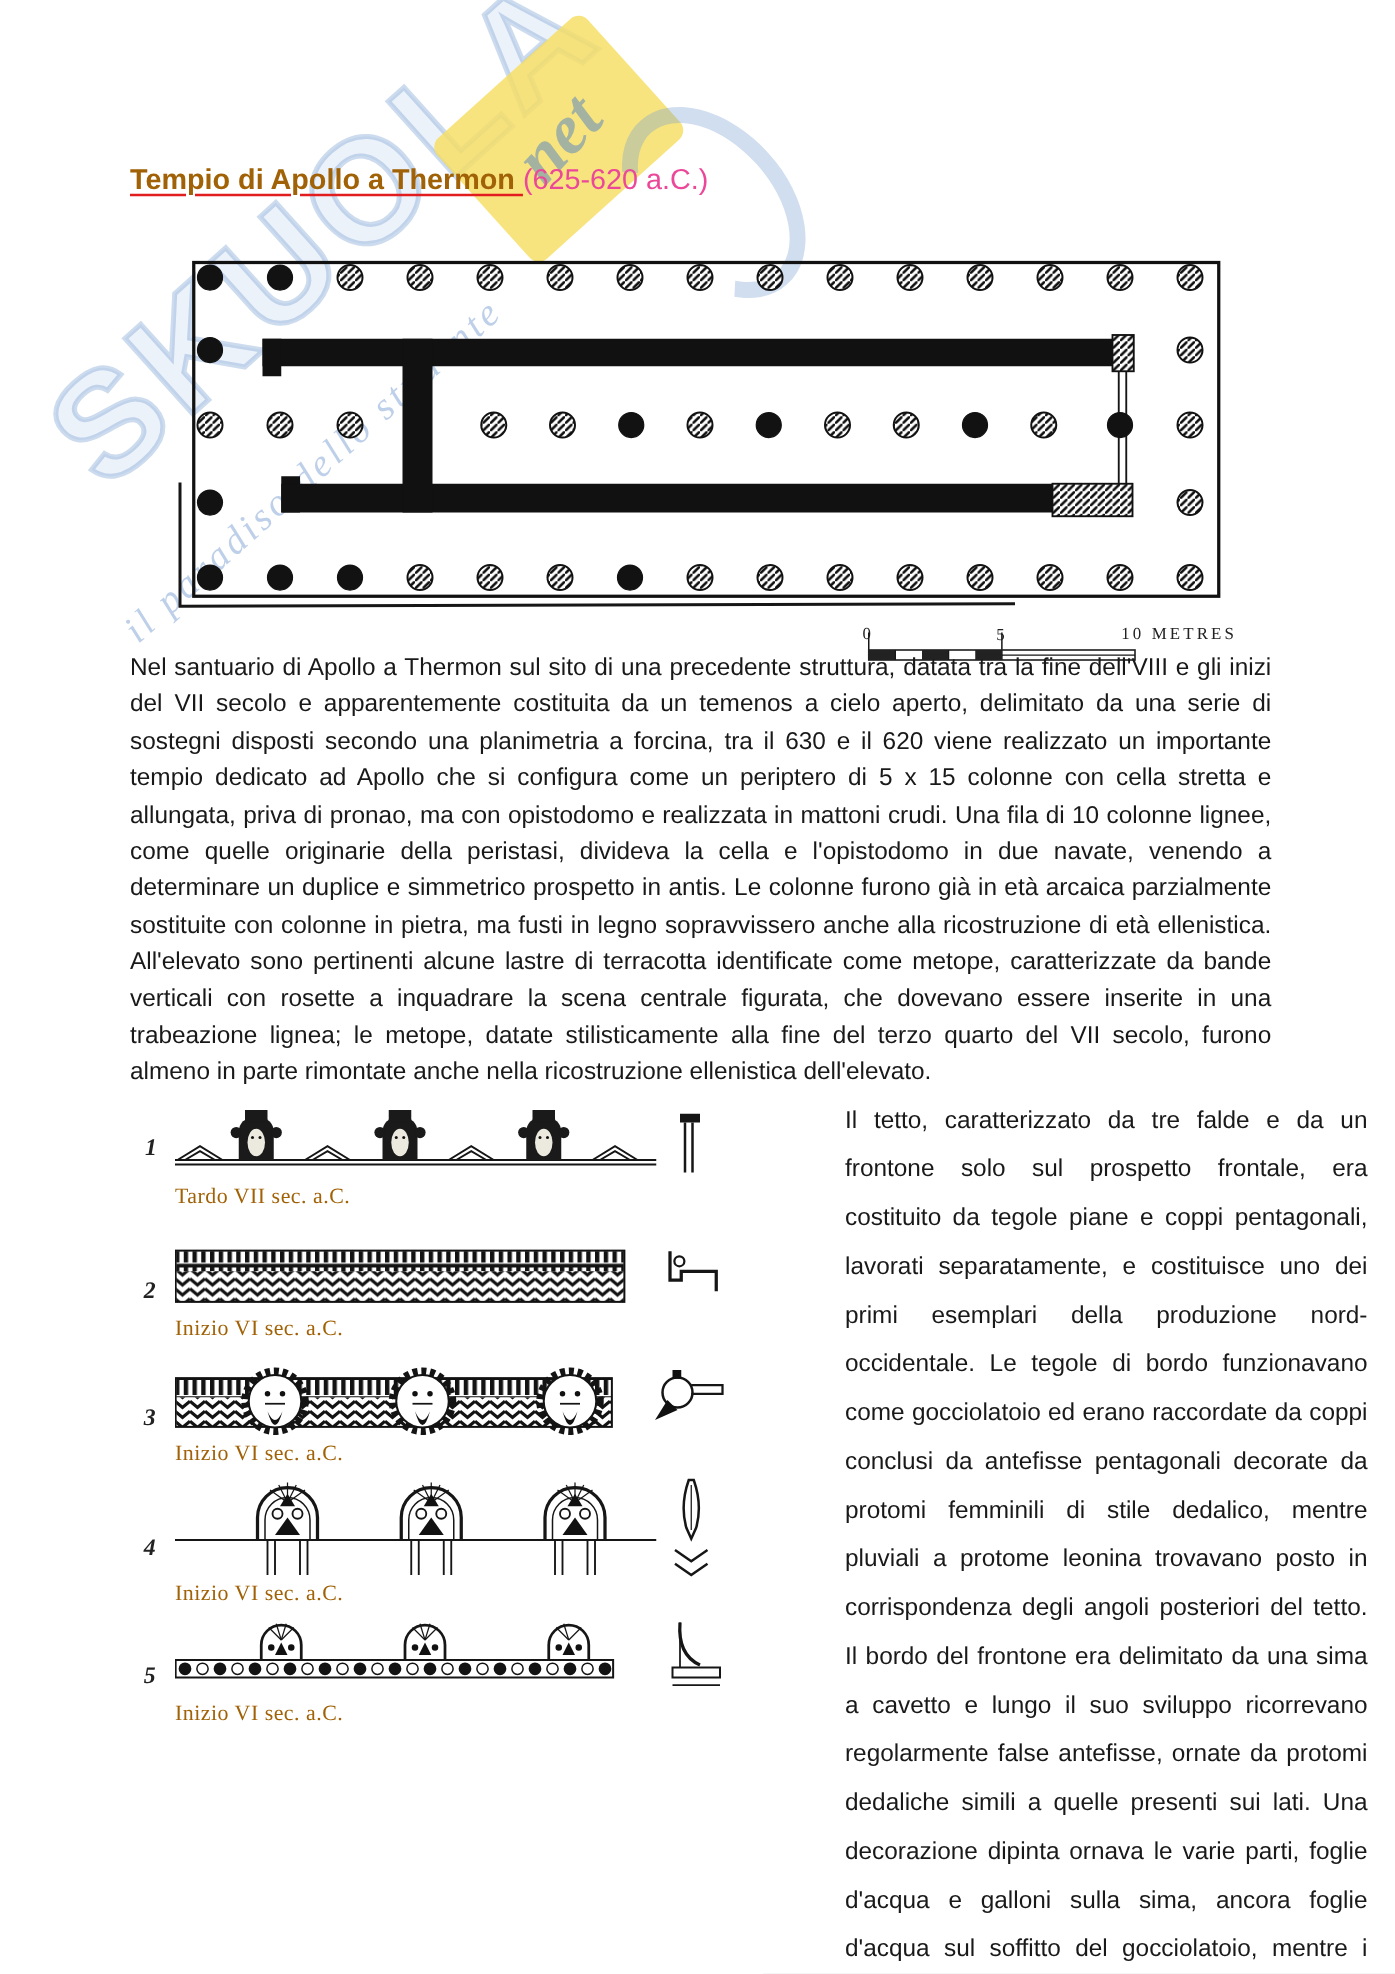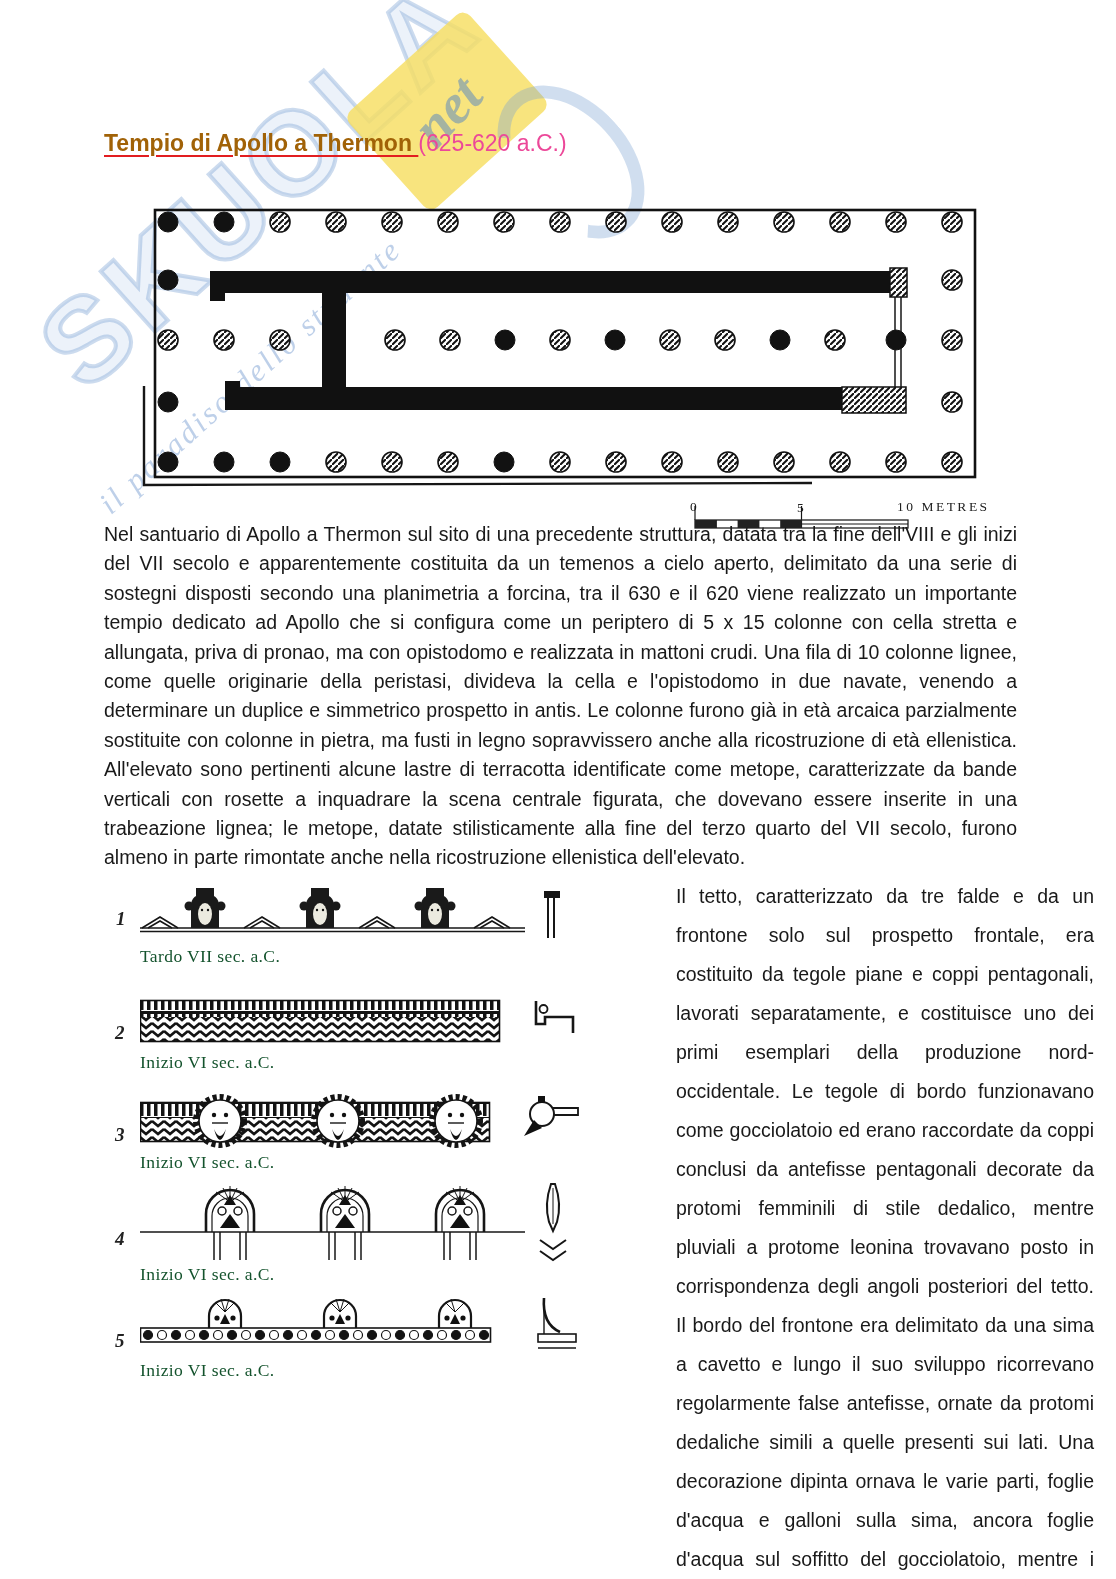--- a/index.html
+++ b/index.html
@@ -27,21 +27,21 @@
   .title-date{color:#ec4899;font-weight:400;}
   .plan-svg{position:absolute;left:140px;top:195px;width:850px;height:345px;}
   .col-black{fill:#121212;stroke:#121212;stroke-width:1;}
   .col-hatch{fill:url(#hatch);stroke:#121212;stroke-width:1.6;}
   .para1{position:absolute;left:104px;top:520px;width:913px;font-size:19.5px;line-height:29.4px;
           text-align:justify;}
   .para2{position:absolute;left:628px;top:877px;width:418px;font-size:19.5px;line-height:39px;
           text-align:justify;margin-left:48px;}
   .fig-num{position:absolute;font-family:"Liberation Serif",serif;font-style:italic;font-weight:700;
           font-size:19px;color:#222;}
-  .fig-caption{position:absolute;font-family:"Liberation Serif",serif;font-size:17.5px;color:#14532d;
+  .fig-caption{position:absolute;font-family:"Liberation Serif",serif;font-size:17.5px;color:#a16207;
           letter-spacing:0.4px;}
   .fig-svg{position:absolute;left:140px;width:440px;}
   .ln{stroke:#161616;fill:none;}
 </style>
 </head>
 <body>
 
 <div class="page">
 
   <svg width="0" height="0" style="position:absolute" aria-hidden="true">

